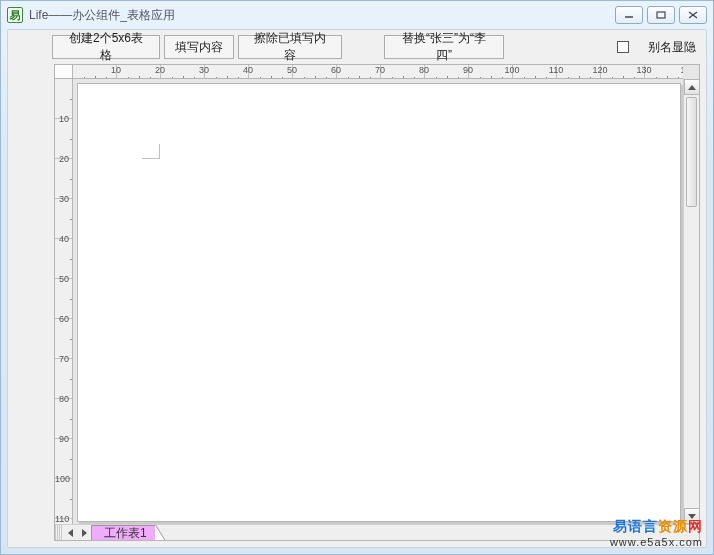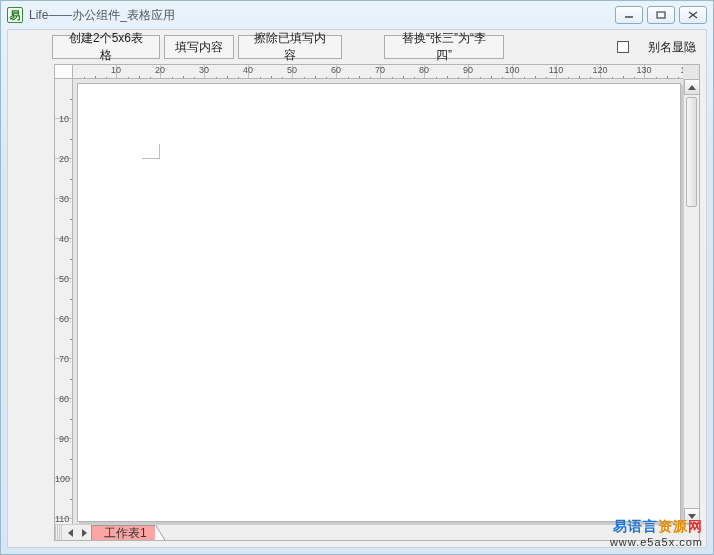--- a/index.html
+++ b/index.html
@@ -214,21 +214,21 @@
     background: repeating-linear-gradient(90deg,#c8c8c8 0 1px,#f0f0f0 1px 2px);
   }
   .hscroll .nav {
     width: 14px; height: 16px;
     display:flex;align-items:center;justify-content:center;
     color:#555; font-size:10px; cursor:pointer;
   }
   .tab {
     height: 16px;
     padding: 0 8px 0 12px;
-    background: #fca5a5;
+    background: #f0abfc;
     border: 1px solid #9a9a9a;
     border-bottom: none;
     border-top-right-radius: 0;
     position: relative;
     display:flex;align-items:center;
     color:#333;
     cursor:pointer;
   }
   .tab::after{
     content:""; position:absolute; right:-10px; top:-1px;

